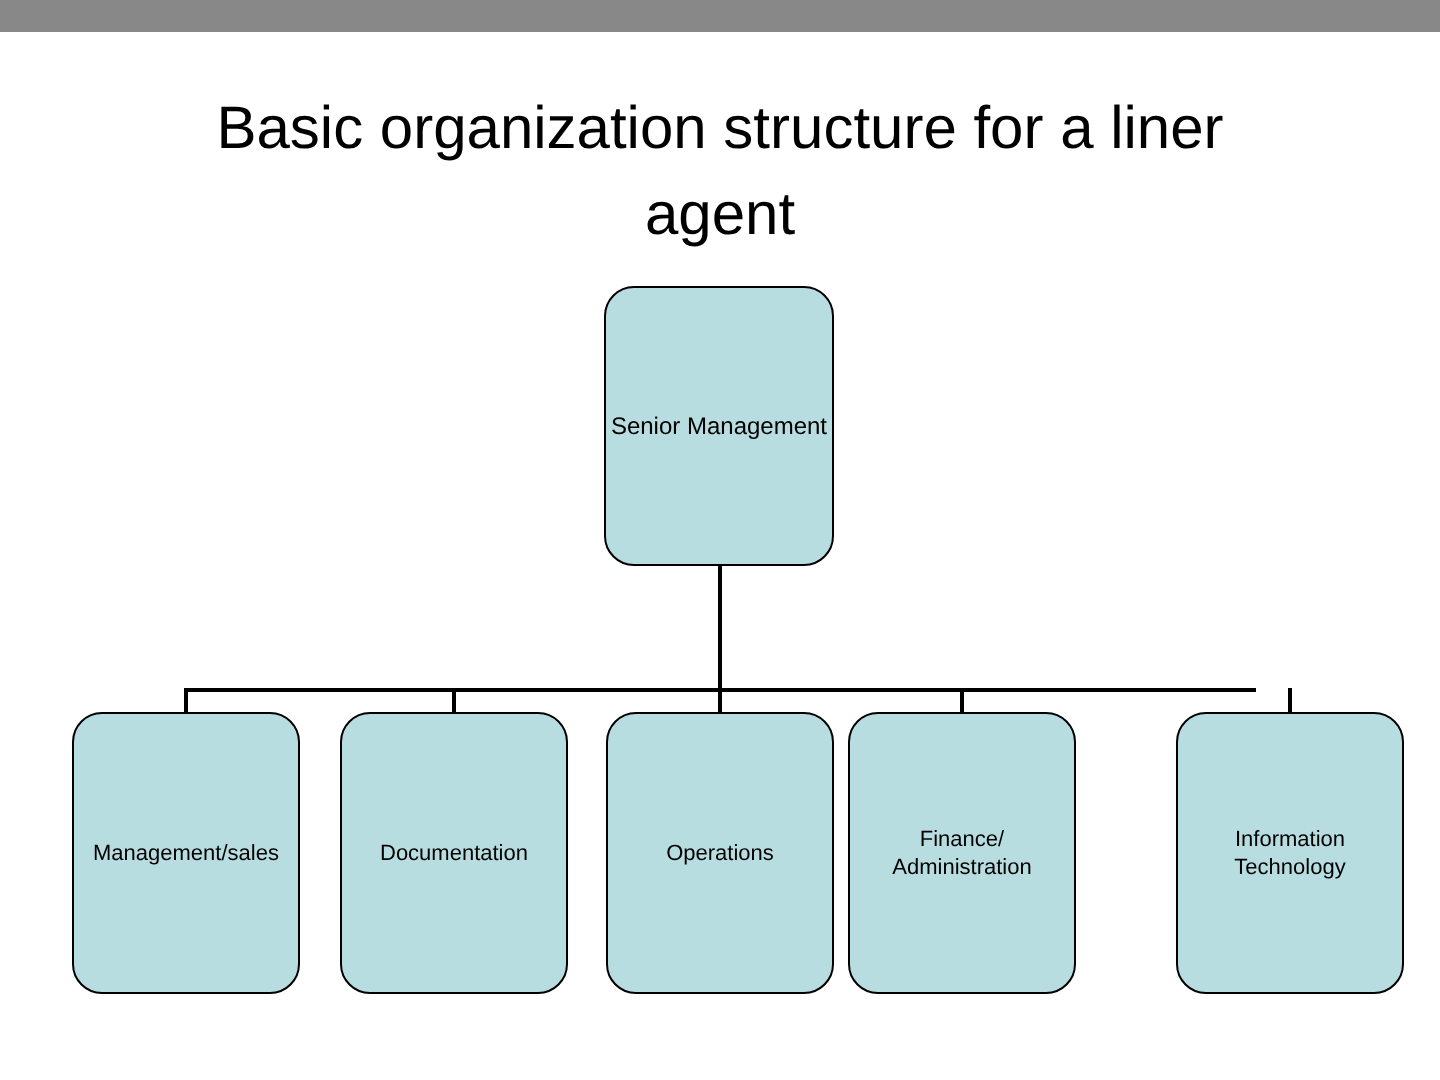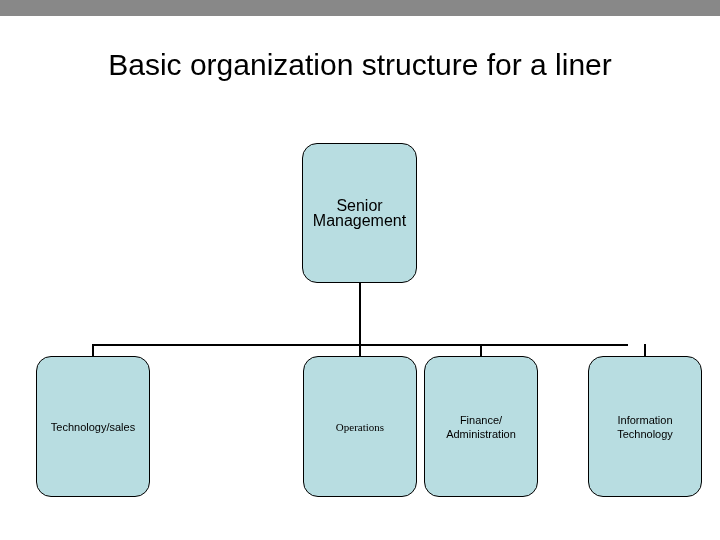--- a/index.html
+++ b/index.html
@@ -38,21 +38,21 @@
     color: var(--text, #000000);
   }
   .node .node-label {
     display: block;
     white-space: pre-line;
     padding: 0 2px;
   }
   .root {
     left: 302px; top: 127px;
     width: 115px; height: 140px;
-    font-size: 16px; line-height: 15px;
+    font-size: 12px; line-height: 15px;
   }
   
   .root::after {
     content: "";
     position: absolute;
     left: 50%; margin-left: -1px;
     top: 100%;
     width: 2px; height: 62px;
     background: var(--connector, #000000);
   }
@@ -65,49 +65,53 @@
   .child::before {
     content: "";
     position: absolute;
     left: 50%; margin-left: -1px;
     top: -13px;
     width: 2px; height: 13px;
     background: var(--connector, #000000);
   }
   .c1 { left: 36px; }
   .c2 { left: 170px; }
-  .c3 { left: 303px; font-family: Liberation Serif, serif; }
+  .c3 { left: 303px; }
   .c4 { left: 424px; }
   .c5 { left: 588px; }
   .hline {
     position: absolute;
     left: 92px; top: 328px;
     width: 536px; height: 2px;
     background: var(--connector, #000000);
   }
 </style>
 </head>
 <body>
 
 <div class="slide">
 
   <h1 class="title">
     <span class="title-line">Basic organization structure for a liner</span>
+    <span class="title-line">agent</span>
   </h1>
 
   <div class="node root">
     <span class="node-label">Senior Management</span>
   </div>
 
   <div class="hline"></div>
 
   <div class="node child c1">
-    <span class="node-label">Technology/sales</span>
+    <span class="node-label">Management/sales</span>
   </div>
 
+  <div class="node child c2">
+    <span class="node-label">Documentation</span>
+  </div>
 
   <div class="node child c3">
     <span class="node-label">Operations</span>
   </div>
 
   <div class="node child c4">
     <span class="node-label">Finance/
 Administration</span>
   </div>
 

